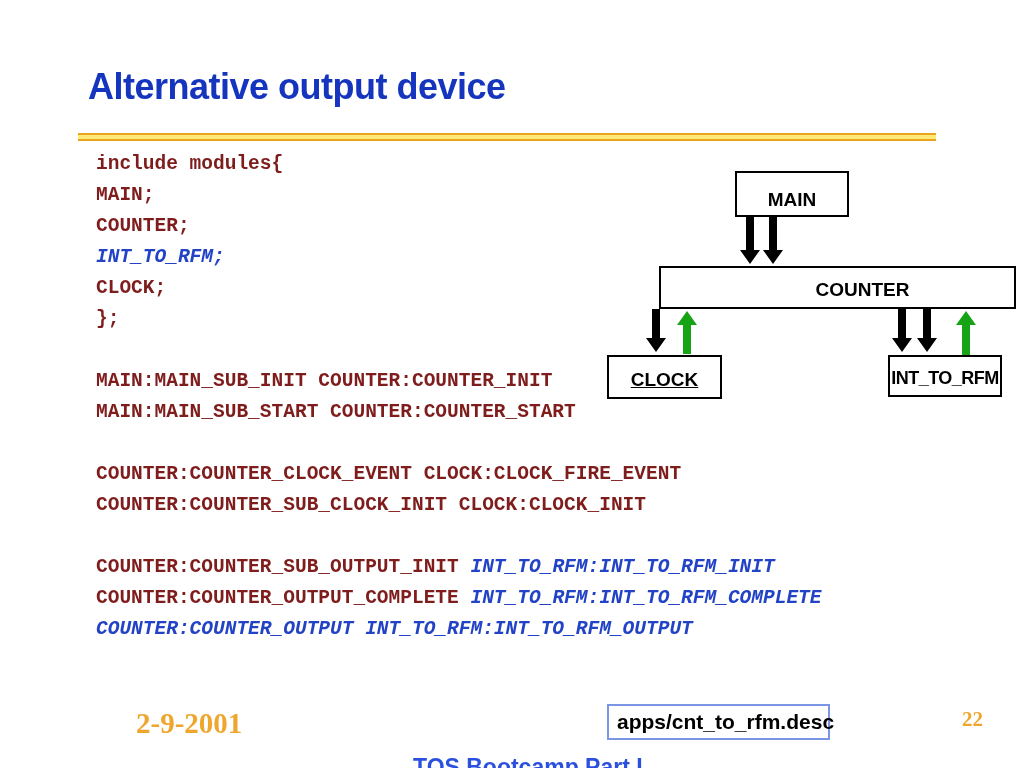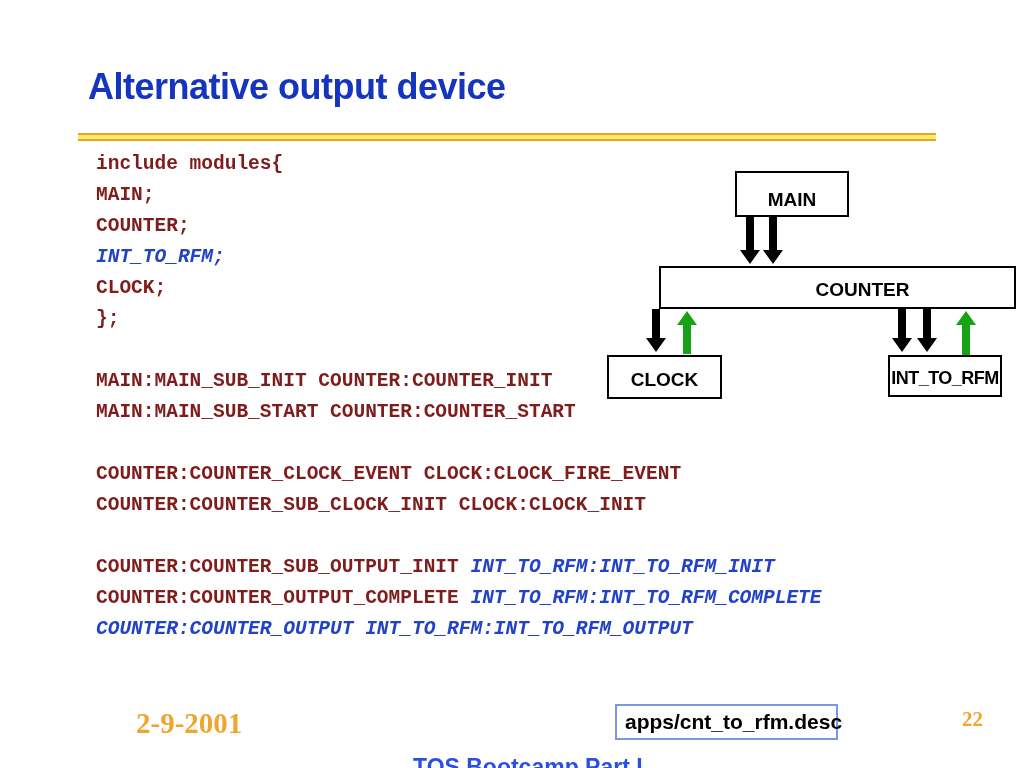--- a/index.html
+++ b/index.html
@@ -29,36 +29,36 @@
   .code-line{height:31px;}
   .seg-blue{color:var(--code-blue);font-style:italic;}
   .seg-black{color:#7f1d1d;}
   .dbox{
     border:2px solid #000;background:#fff;box-sizing:border-box;
     display:flex;justify-content:center;align-items:flex-end;
     font-weight:bold;font-size:19px;color:#000;
   }
   .box-main{left:735px;top:171px;width:114px;height:46px;padding-bottom:4px;}
   .box-counter{left:643px;top:266px;width:357px;height:43px;padding-bottom:6px;padding-left:50px;margin-left:16px;}
-  .box-clock{left:607px;top:355px;width:115px;height:44px;padding-bottom:6px;}
+  .box-clock{left:607px;top:355px;width:115px;height:44px;padding-bottom:6px;text-decoration:underline;}
   .box-rfm{left:888px;top:355px;width:114px;height:42px;padding-bottom:6px;font-size:18px;letter-spacing:-0.5px;}
   .arrow-svg{left:0;top:0;width:1024px;height:768px;pointer-events:none;}
   .footer-date{
     left:88px;top:707px;font-family:"Liberation Serif",serif;
     font-size:29px;font-weight:bold;color:var(--gold);margin-left:48px;
   }
   .footer-center{
     left:413px;top:710px;font-size:23px;font-weight:bold;color:var(--footer-blue);
     white-space:nowrap;
     margin-top:44px;
   }
   .footer-box{
     left:607px;top:704px;width:223px;height:36px;box-sizing:border-box;
     border:2px solid var(--fbox-border);background:transparent;
-    display:flex;align-items:center;padding-left:8px;margin-left:8px;
+    display:flex;align-items:center;padding-left:8px;
   }
   .footer-box span{font-size:21px;font-weight:bold;color:#000;white-space:nowrap;}
   .footer-page{
     left:962px;top:707px;font-family:"Liberation Serif",serif;
     font-size:21px;font-weight:bold;color:var(--gold);
   }
 </style>
 </head>
 <body>
 

